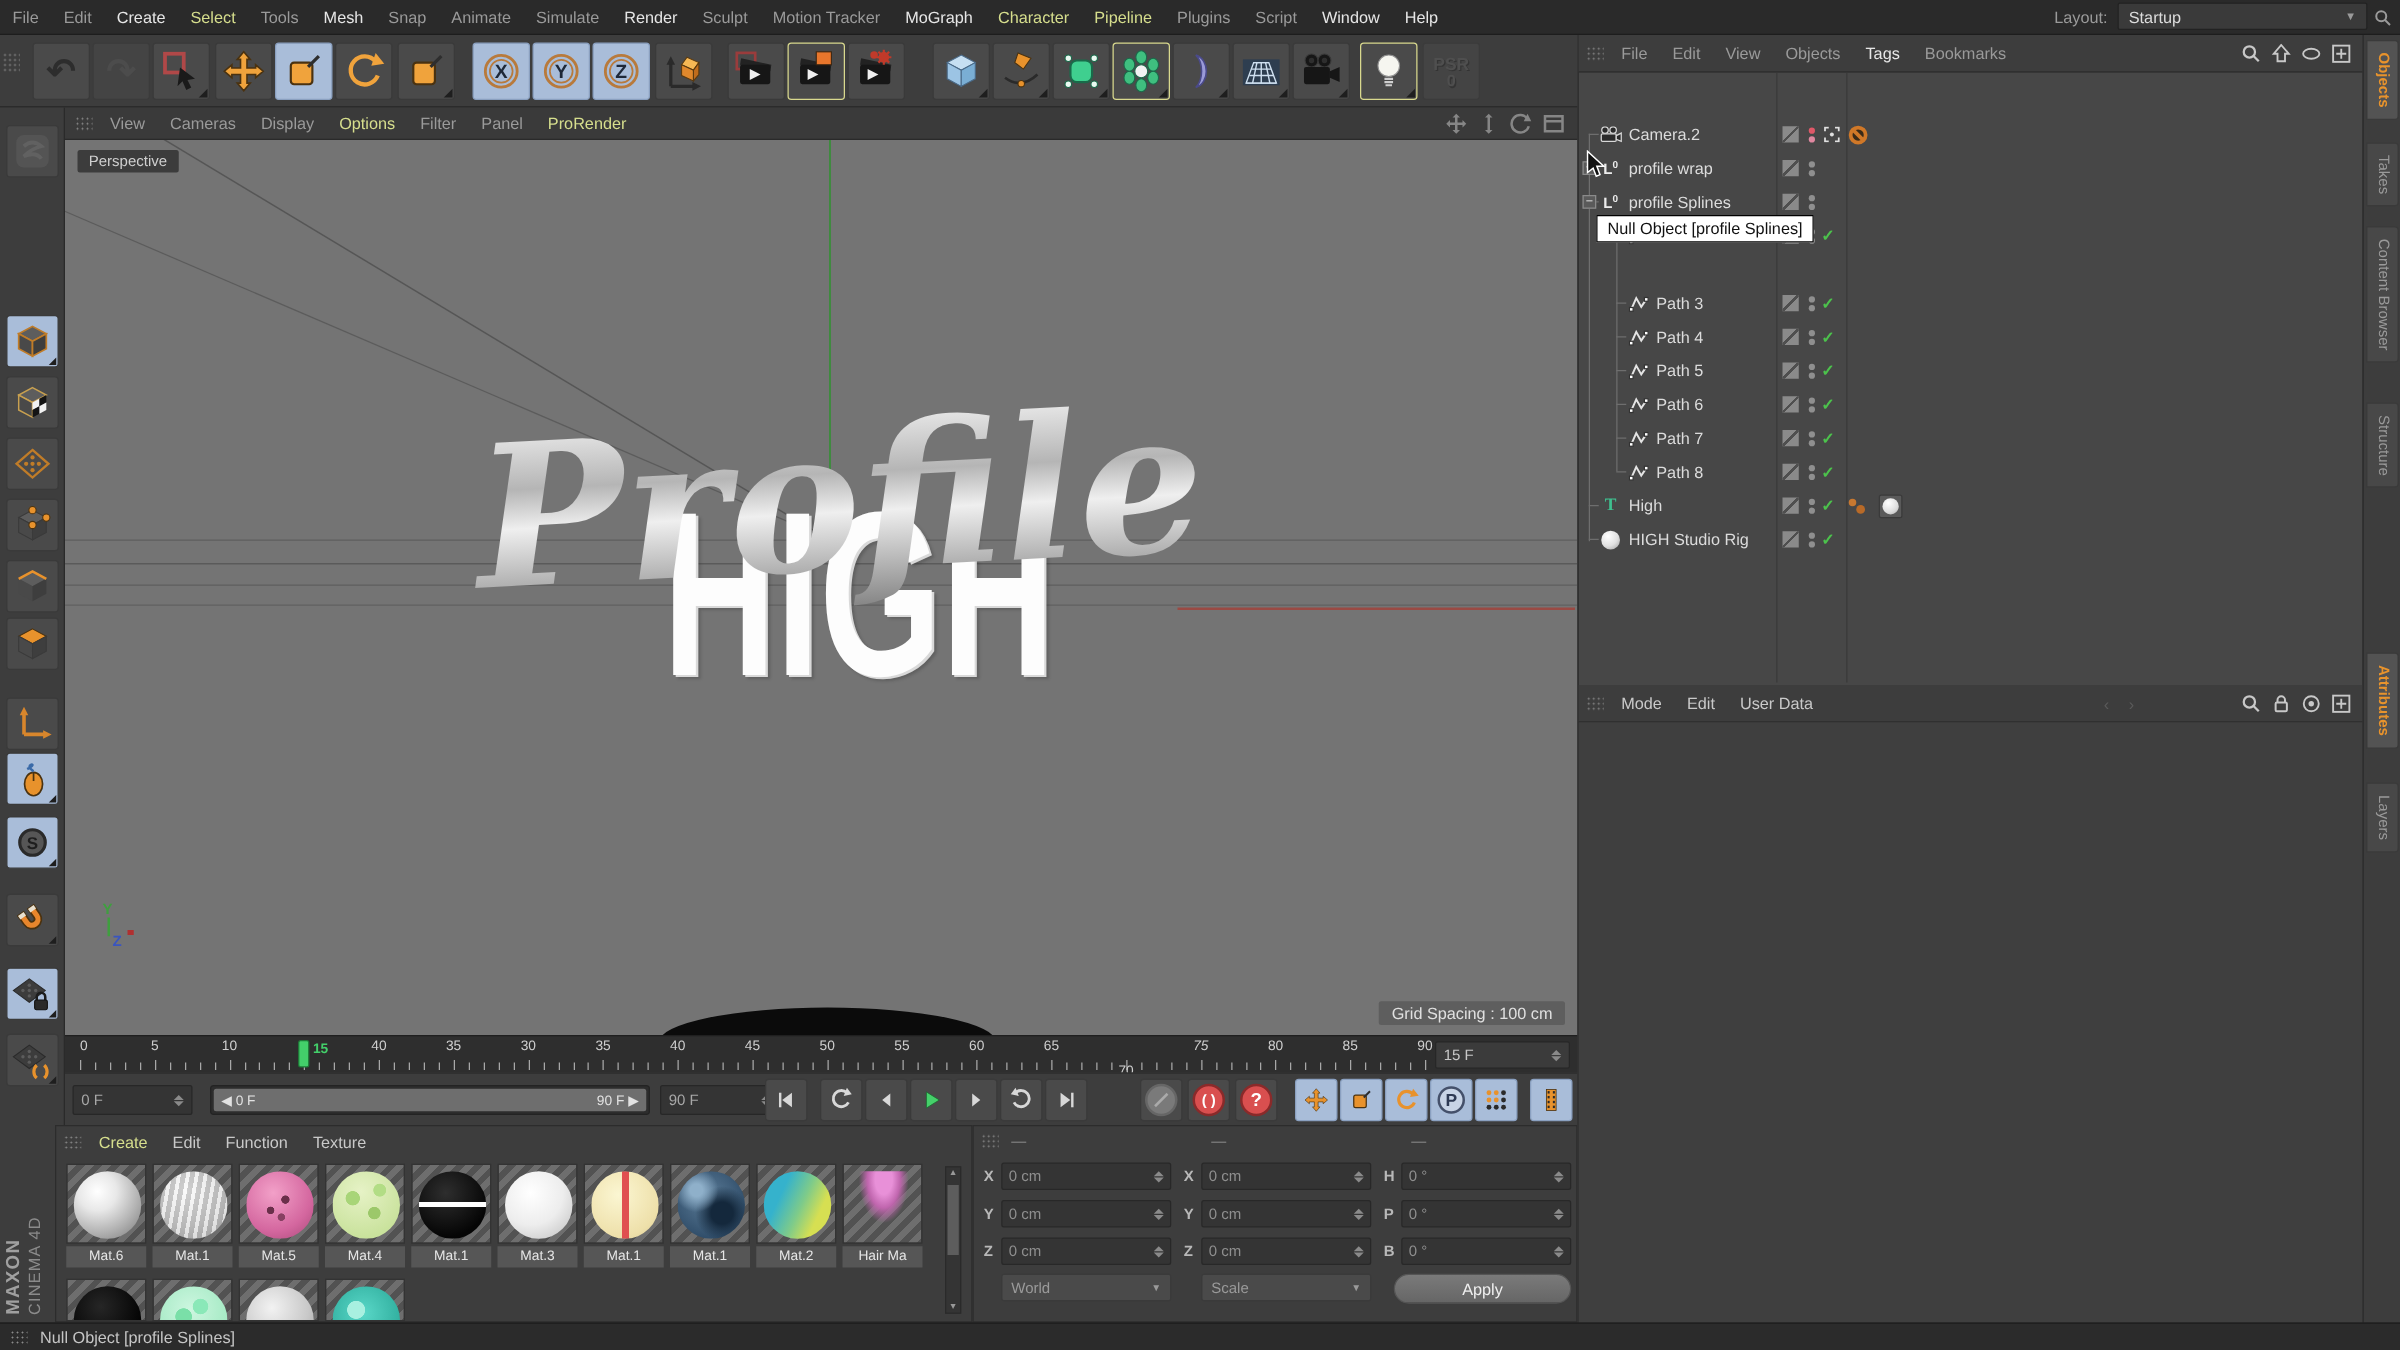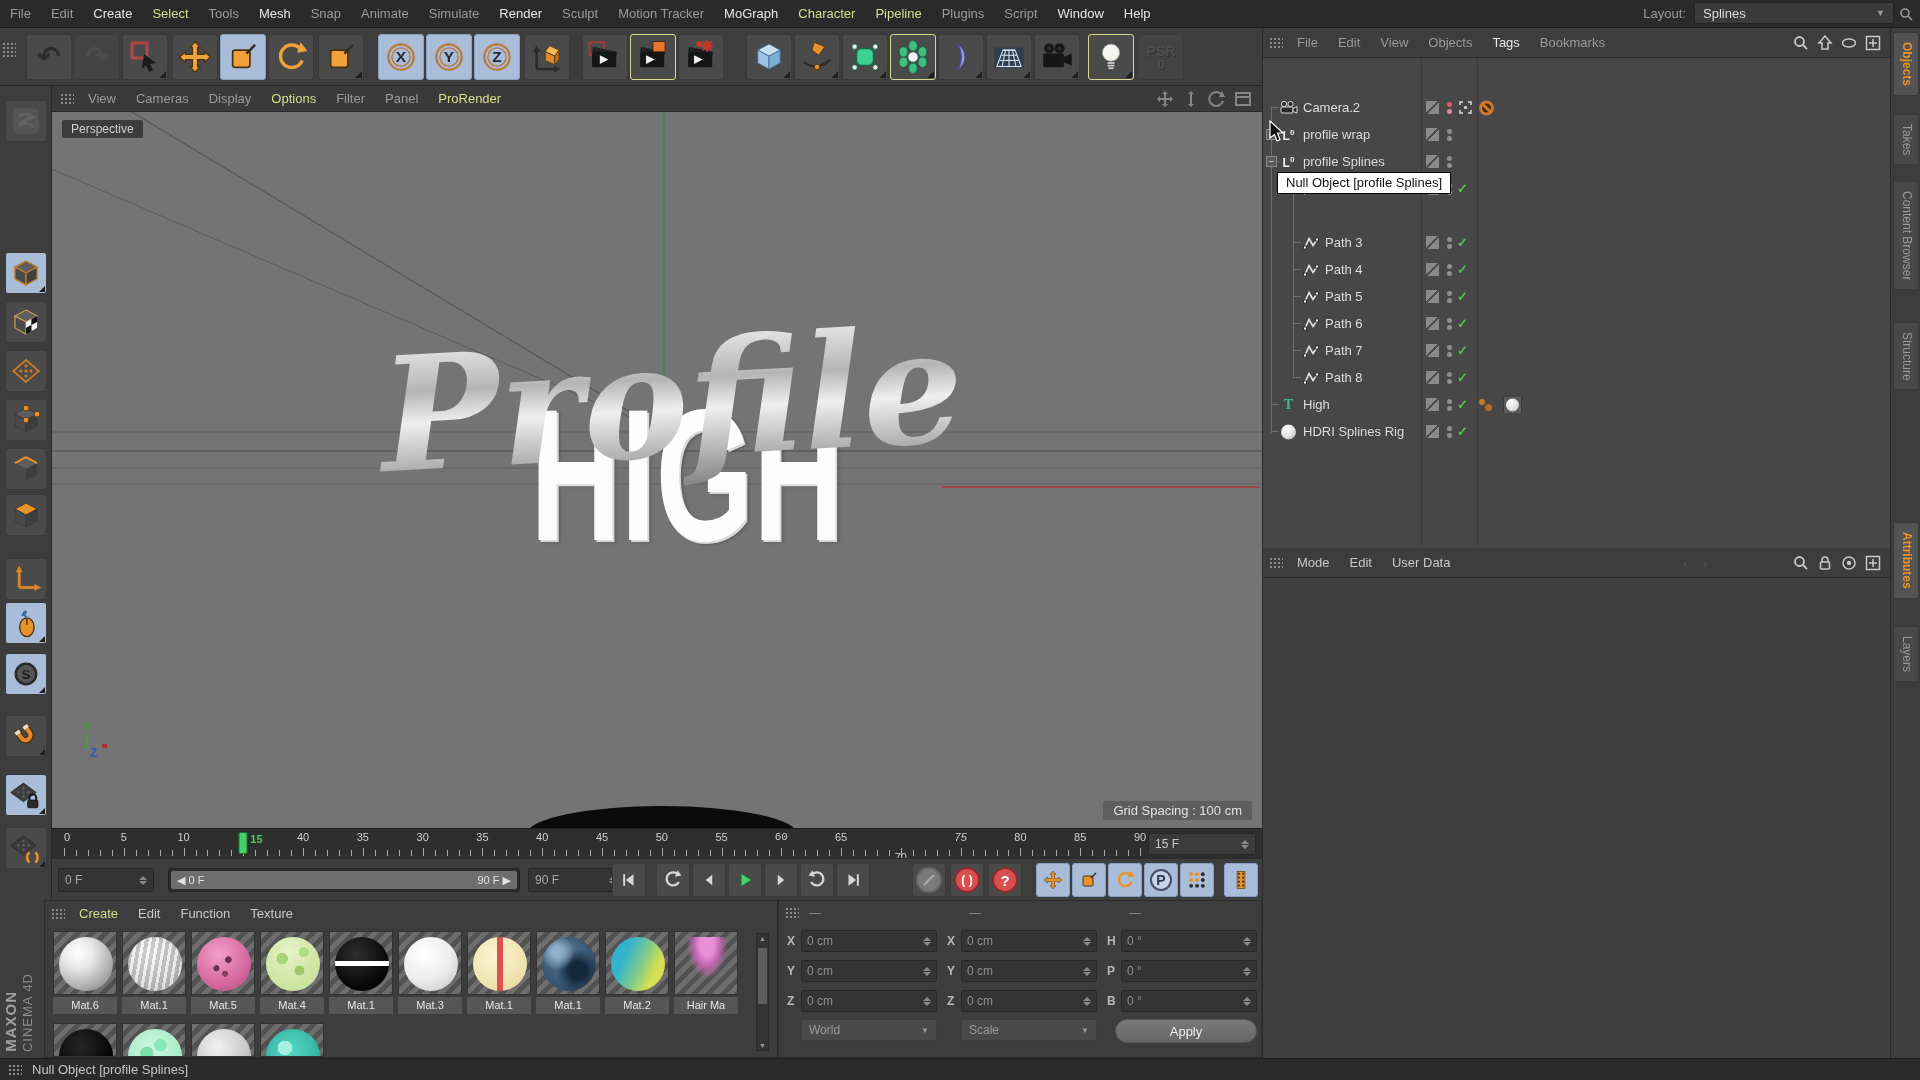--- a/index.html
+++ b/index.html
@@ -212,21 +212,21 @@
         <span class="menu-item tone-accent">Character</span>
         <span class="menu-item tone-accent">Pipeline</span>
         <span class="menu-item tone-dim">Plugins</span>
         <span class="menu-item tone-dim">Script</span>
         <span class="menu-item tone-bright">Window</span>
         <span class="menu-item tone-bright">Help</span>
       </div>
     <div id="layout-area">
       <span id="layout-label">Layout:</span>
       <div id="layout-select">
-        <span>Splines</span>
+        <span>Startup</span>
         <span class="arr">▼</span>
       </div>
     </div>
     <svg class="abs" style="right:6px;top:7px" width="15" height="15" viewBox="0 0 15 15">
       <circle cx="6" cy="6" r="4" fill="none" stroke="#9a9a9a" stroke-width="1.6"></circle>
       <line x1="9" y1="9" x2="13" y2="13" stroke="#9a9a9a" stroke-width="1.6"></line>
     </svg>
   </div>
 
   <div id="toolbar" class="abs">
@@ -686,21 +686,21 @@
         <div class="tick" style="left: 57.7778%;"></div>
         <div class="tick" style="left: 58.8889%;"></div>
         <div class="tick" style="left: 60%;"></div>
         <div class="tick major" style="left: 61.1111%;"></div>
         <div class="tick-label" style="left: 61.1111%;">55</div>
         <div class="tick" style="left: 62.2222%;"></div>
         <div class="tick" style="left: 63.3333%;"></div>
         <div class="tick" style="left: 64.4444%;"></div>
         <div class="tick" style="left: 65.5556%;"></div>
         <div class="tick major" style="left: 66.6667%;"></div>
-        <div class="tick-label" style="left: 66.6667%; font-family: Liberation Mono, monospace;">60</div>
+        <div class="tick-label" style="left: 66.6667%;">60</div>
         <div class="tick" style="left: 67.7778%;"></div>
         <div class="tick" style="left: 68.8889%;"></div>
         <div class="tick" style="left: 70%;"></div>
         <div class="tick" style="left: 71.1111%;"></div>
         <div class="tick major" style="left: 72.2222%;"></div>
         <div class="tick-label" style="left: 72.2222%;">65</div>
         <div class="tick" style="left: 73.3333%;"></div>
         <div class="tick" style="left: 74.4444%;"></div>
         <div class="tick" style="left: 75.5556%;"></div>
         <div class="tick" style="left: 76.6667%;"></div>
@@ -1322,21 +1322,21 @@
             <div style="width:19px;height:19px;background:#5a5a5a;border:1px solid #3a3a3a;border-radius:2px;display:flex;align-items:center;justify-content:center">
               <div style="width:13px;height:13px;border-radius:50%;background:radial-gradient(circle at 36% 30%,#fff,#ddd 60%,#aaa)"></div>
             </div>
           </span>
         </div>
         <div class="orow" style="top: 360px;">
           <div class="treeline" style="left: 8px; top: 13px; height: 1px; width: 8px; position: absolute;"></div>
           <span style="position: absolute; left: 16px; top: 50%; transform: translateY(-50%); width: 19px; display: flex; justify-content: center;">
             <div style="width:15px;height:15px;border-radius:50%;background:radial-gradient(circle at 36% 30%,#fff,#e0e0e0 55%,#9a9a9a)"></div>
           </span>
-          <span class="lab" style="position: absolute; left: 40px; max-width: 115px;">HDRI Splines Rig</span>
+          <span class="lab" style="position: absolute; left: 40px; max-width: 115px;">HIGH Studio Rig</span>
           <div class="slashbox"></div>
           <div class="vdots">
             <i></i>
             <i></i>
           </div>
           <span class="ocheck">✓</span>
         </div>
       </div>
     <div id="om-tooltip">Null Object [profile Splines]</div>
 

